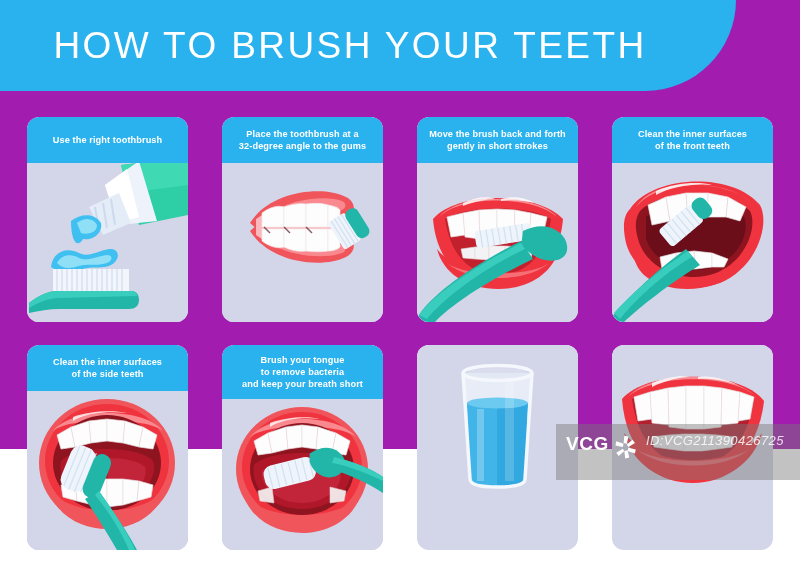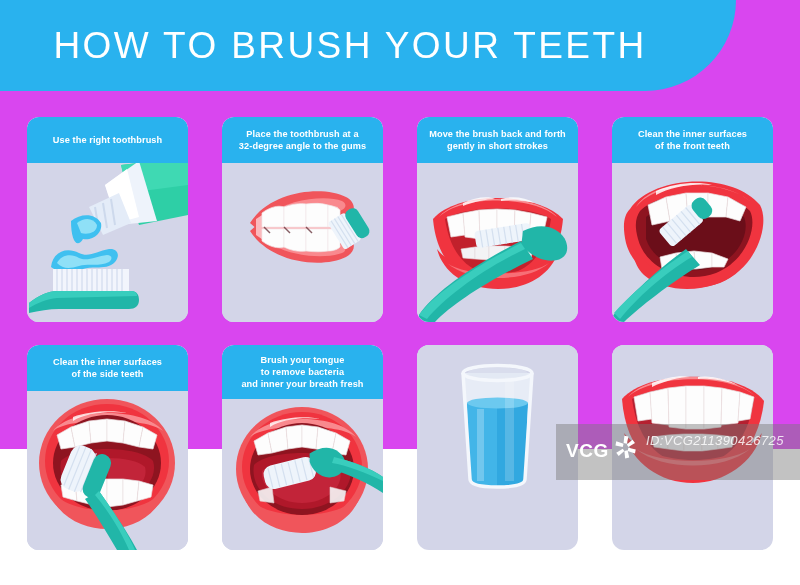--- a/index.html
+++ b/index.html
@@ -2,21 +2,21 @@
 <html><head>
 <meta charset="utf-8">
 <style>
   * { box-sizing: border-box; margin: 0; padding: 0; }
   html, body {
     width: 800px; height: 585px;
     background: #ffffff;
     font-family: "Liberation Sans", sans-serif;
     overflow: hidden;
   }
-  #root { position: relative; width: 800px; height: 449px; background: #d946ef; }
+  #root { position: relative; width: 800px; height: 449px; background: #a21caf; }
 
   
   .banner {
     position: absolute; left: 0; top: 0;
     width: 736px; height: 91px;
     background: #29b2ee;
     border-bottom-right-radius: 96px;
   }
   .banner-title {
     position: absolute; left: 0; right: 36px; top: 50%;
@@ -78,21 +78,21 @@
   
   .wm-bar {
     position: absolute;
     left: 556px; top: 424px;
     width: 244px; height: 56px;
     background: rgba(120,120,120,.45);
     pointer-events: none;
   }
   .wm-logo {
     position: absolute; left: 566px; top: 434px;
-    display: flex; align-items: flex-end; gap: 4px;
+    display: flex; align-items: flex-start; gap: 4px;
     pointer-events: none;
   }
   .wm-vcg {
     color: #ffffff; font-size: 19px; font-weight: 700;
     letter-spacing: .5px; line-height: 1;
   }
   .wm-mark { width: 26px; height: 26px; }
   .wm-id {
     position: absolute; left: 646px; top: 433px;
     color: rgba(255,255,255,.82);
@@ -383,21 +383,21 @@
             <path d="M72 100 C86 120 100 140 108 159 L102 159 C94 140 80 118 68 104 Z" fill="#39cdbd"></path>
           </svg>
         </div>
       </div>
     </div>
 
     <div class="card">
       <div class="card-head h3">
         <div class="card-title">Brush your tongue
 to remove bacteria
-and inner your breath fresh</div>
+and keep your breath short</div>
       </div>
       <div class="card-body">
         <div class="art">
           <svg viewBox="0 0 161 151" preserveAspectRatio="xMidYMid meet">
             <rect width="161" height="151" fill="#d3d5e8"></rect>
             <ellipse cx="80" cy="70" rx="66" ry="62" fill="#f0555b"></ellipse>
             <ellipse cx="80" cy="68" rx="60" ry="55" fill="#f0343f"></ellipse>
             <path d="M28 38 C46 14 116 14 134 38 C118 24 44 24 28 38 Z" fill="#f9898e"></path>
             <path d="M48 24 C64 18 86 17 98 20 C82 18 60 20 48 28 Z" fill="#ffffff" opacity=".8"></path>
             <ellipse cx="80" cy="70" rx="52" ry="46" fill="#8e1420"></ellipse>

